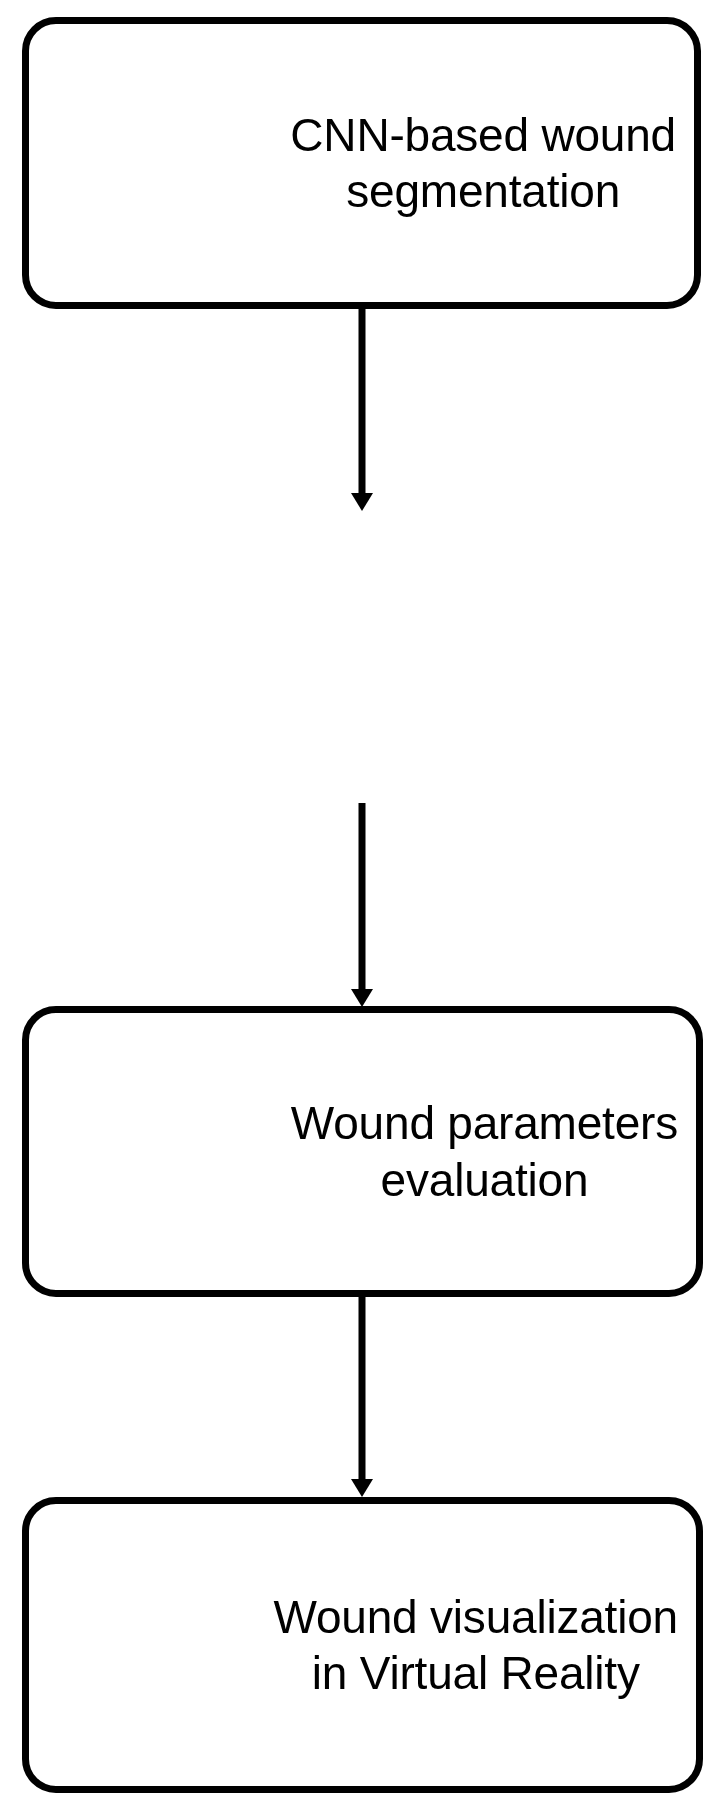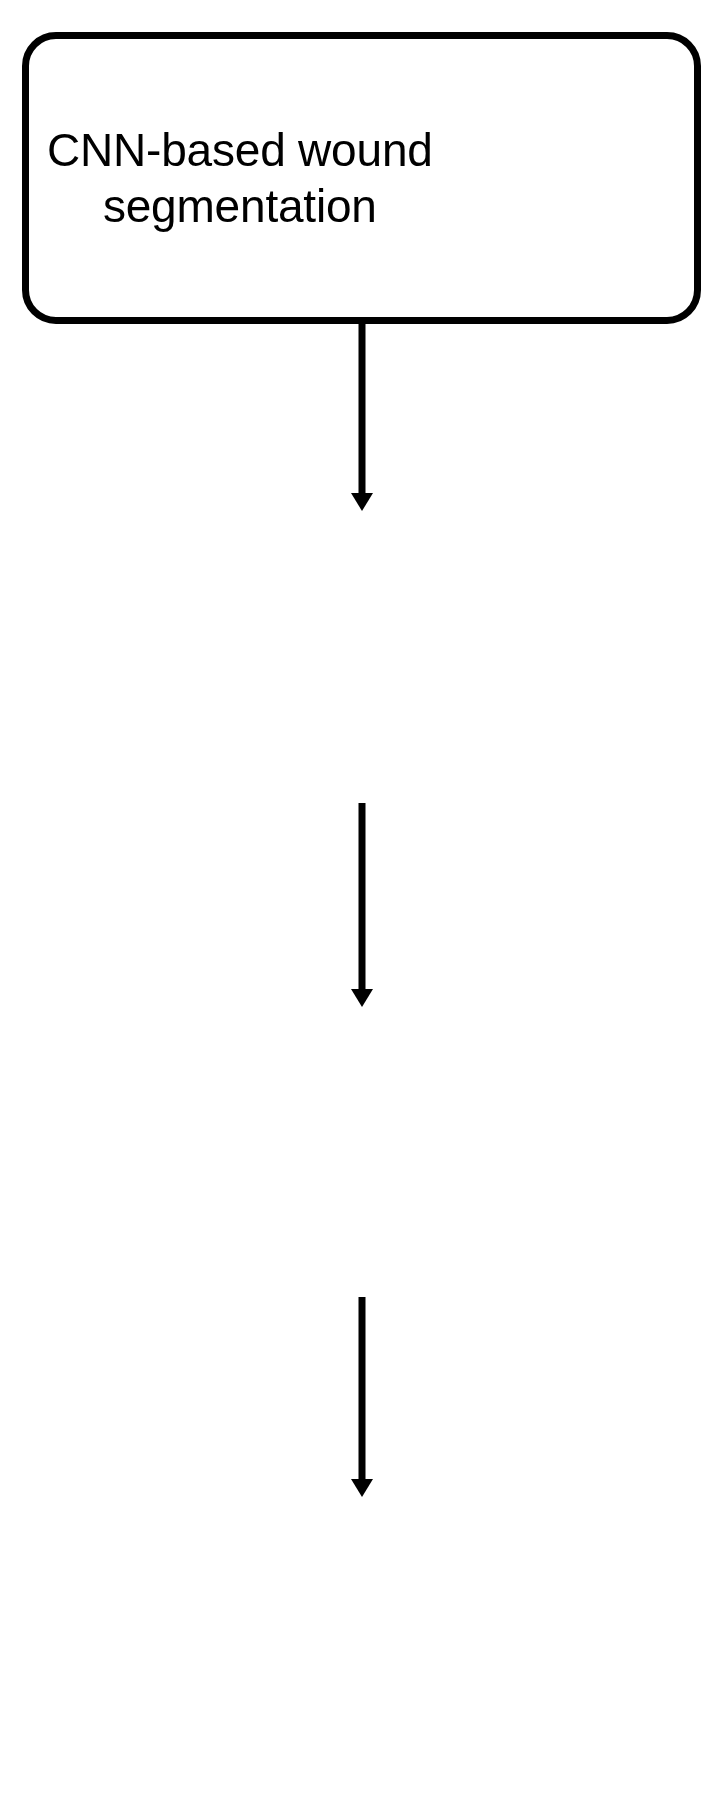--- a/index.html
+++ b/index.html
@@ -27,23 +27,22 @@
     display: block;
   }
   .node-box {
     position: absolute;
     box-sizing: border-box;
     background: #ffffff;
     border: 7px solid #000000;
     border-radius: 34px;
     display: flex;
     align-items: center;
-    justify-content: flex-start;
+    justify-content: flex-end;
     text-align: center;
-    margin-top: 15px;
   }
   .node-label {
     font-family: "Liberation Sans", sans-serif;
     font-size: 46px;
     line-height: 1.22;
     color: #000000;
     font-weight: 400;
     letter-spacing: -0.2px;
     white-space: pre-line;
     padding: 0 18px;
@@ -81,15 +80,23 @@
       <path d="M 351 1479 L 373 1479 L 362 1497 Z" fill="#000000"></path>
     </g>
   </svg>
 
   <div class="node-box" id="node-0">
     <div class="node-label">CNN-based wound
 segmentation</div>
   </div>
 
 
+  <div class="node-box" id="node-2">
+    <div class="node-label">Wound parameters
+evaluation</div>
+  </div>
 
+  <div class="node-box" id="node-3">
+    <div class="node-label">Wound visualization
+in Virtual Reality</div>
+  </div>
 
 </div>
 
 </body></html>

